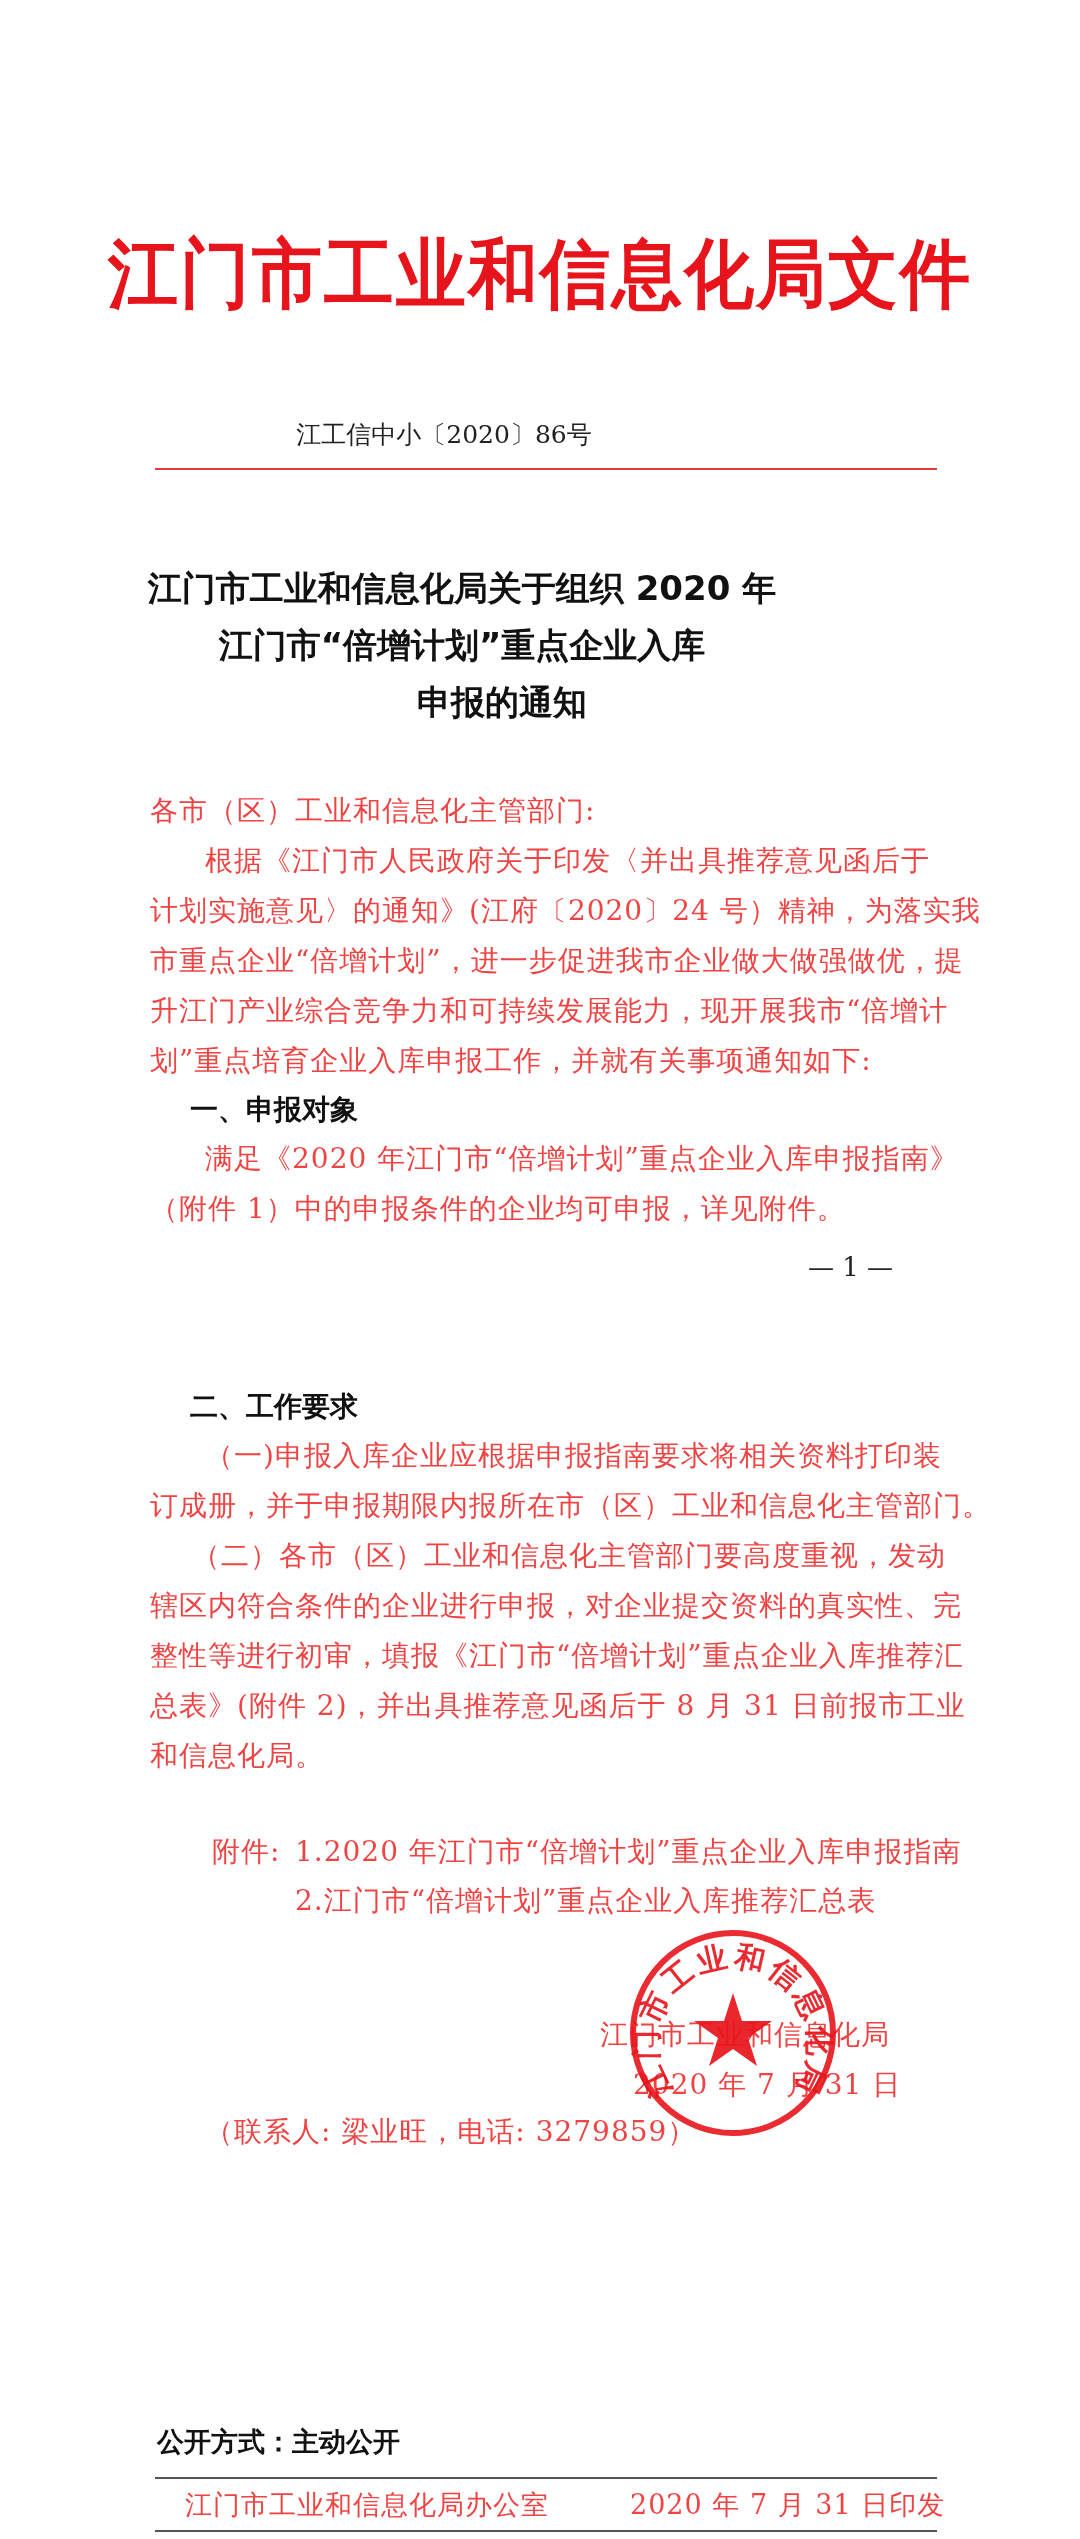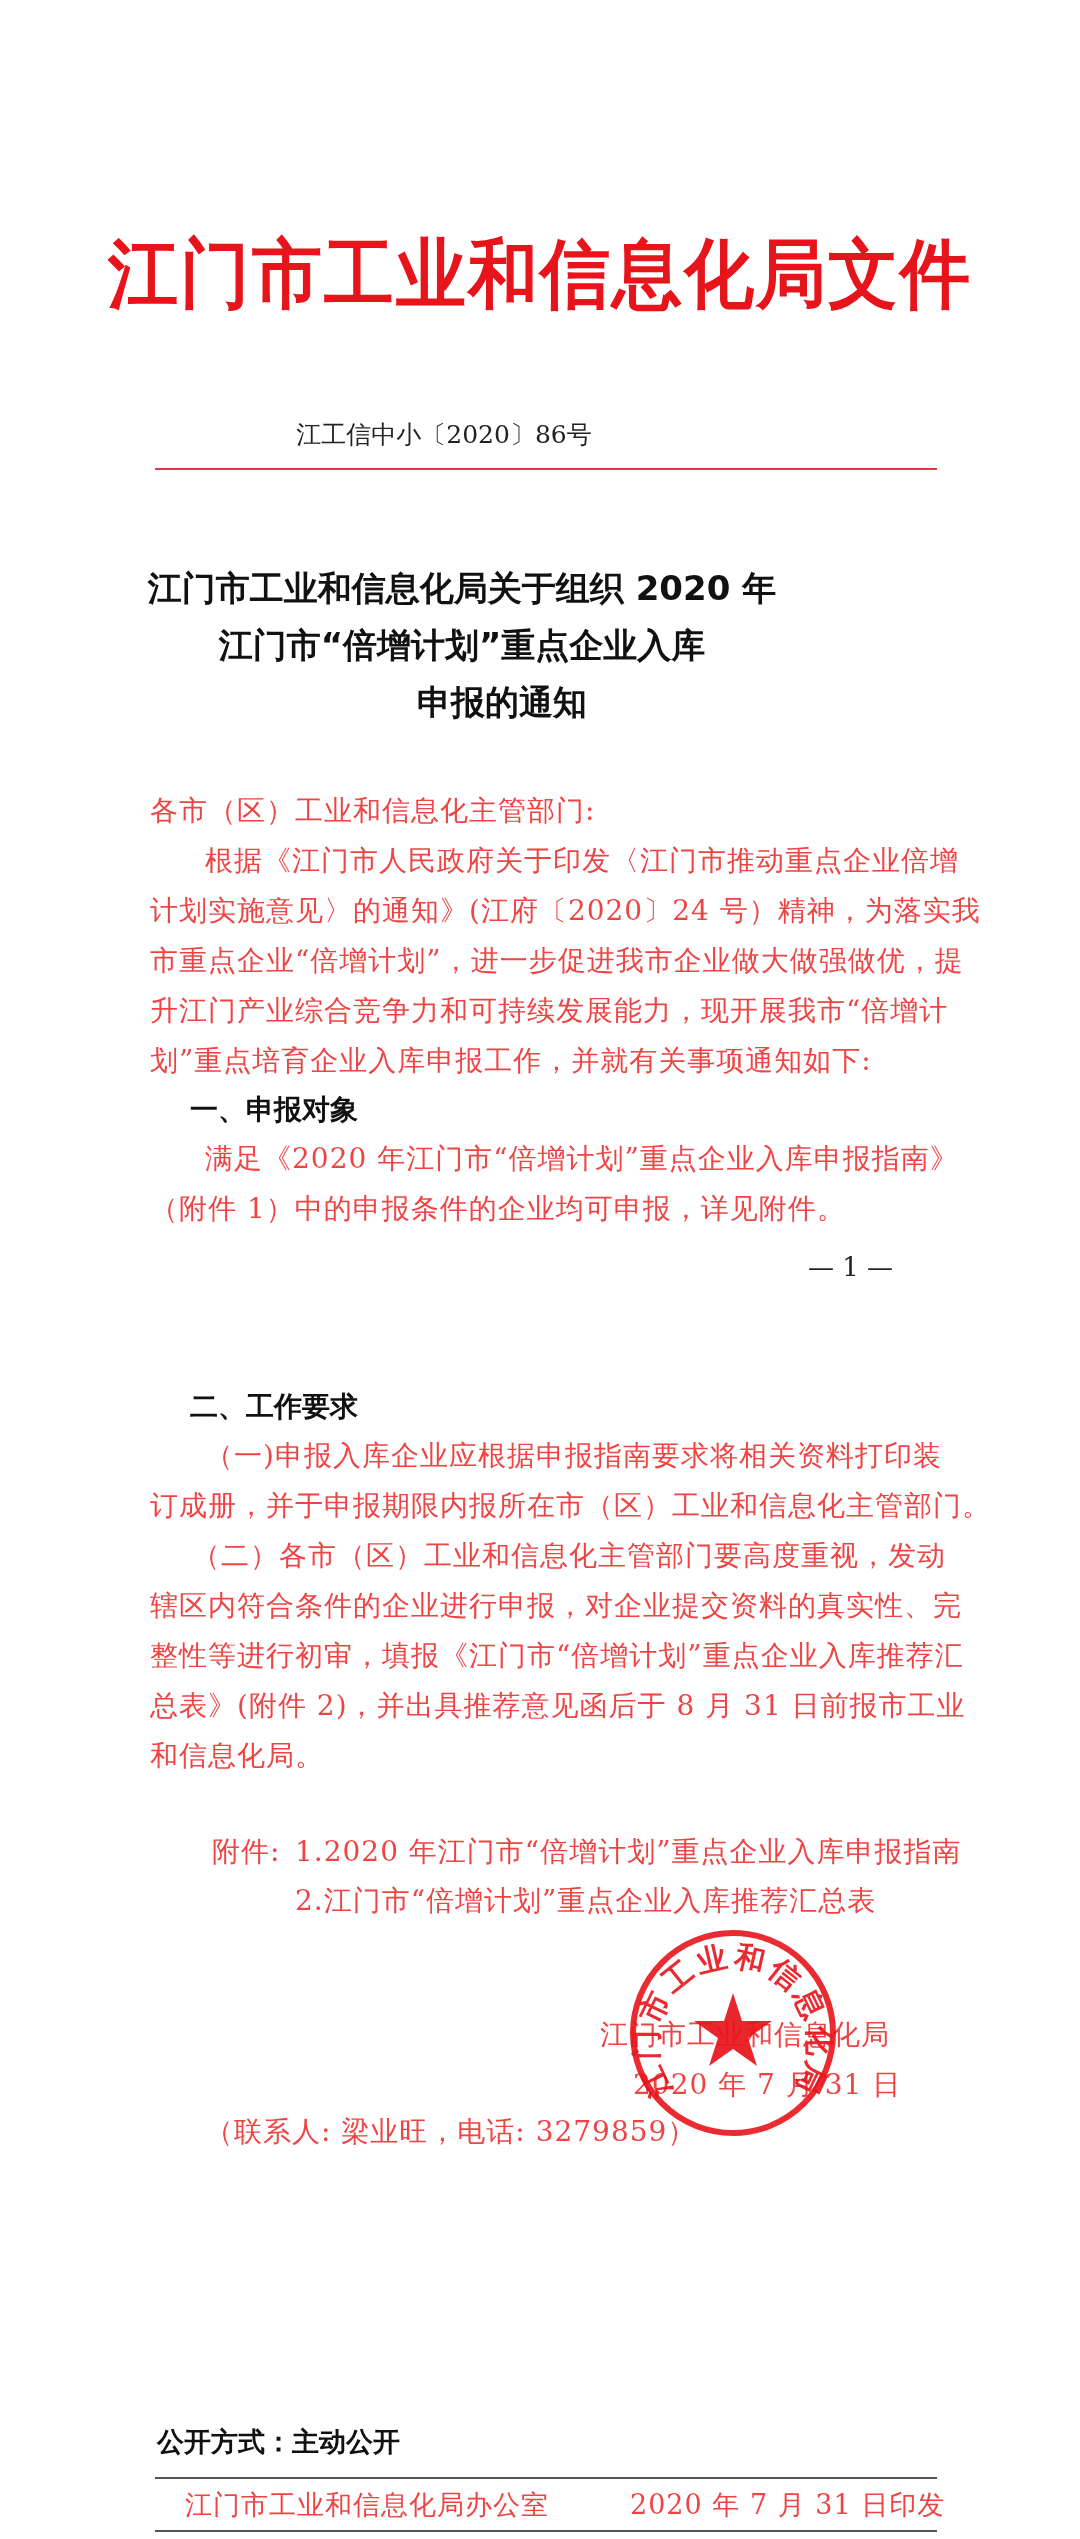--- a/index.html
+++ b/index.html
@@ -27,21 +27,21 @@
 
 <div class="abs red-title">江门市工业和信息化局文件</div>
 <div class="abs docno">江工信中小〔2020〕86号</div>
 <div class="abs red-rule"></div>
 
 <div class="abs heading" style="top:566px;">江门市工业和信息化局关于组织 2020 年</div>
 <div class="abs heading" style="top:623px;">江门市“倍增计划”重点企业入库</div>
 <div class="abs heading" style="top:680px;padding-left:40px;">申报的通知</div>
 
 <div class="abs line" style="top:792px;">各市（区）工业和信息化主管部门:</div>
-<div class="abs line" style="top:842px; left:205px;">根据《江门市人民政府关于印发〈江门市推动重点企业倍增</div>
+<div class="abs line" style="top:842px; left:205px;">根据《江门市人民政府关于印发〈并出具推荐意见函后于</div>
 <div class="abs line" style="top:892px;">计划实施意见〉的通知》(江府〔2020〕24 号）精神，为落实我</div>
 <div class="abs line" style="top:942px;">市重点企业“倍增计划”，进一步促进我市企业做大做强做优，提</div>
 <div class="abs line" style="top:992px;">升江门产业综合竞争力和可持续发展能力，现开展我市“倍增计</div>
 <div class="abs line" style="top:1042px;">划”重点培育企业入库申报工作，并就有关事项通知如下:</div>
 
 <div class="abs sec" style="top:1091px;">一、申报对象</div>
 <div class="abs line" style="top:1140px; left:205px;">满足《2020 年江门市“倍增计划”重点企业入库申报指南》</div>
 <div class="abs line" style="top:1190px;">（附件 1）中的申报条件的企业均可申报，详见附件。</div>
 
 <div class="abs pageno" style="top:1252px; left:808px;">— 1 —</div>

